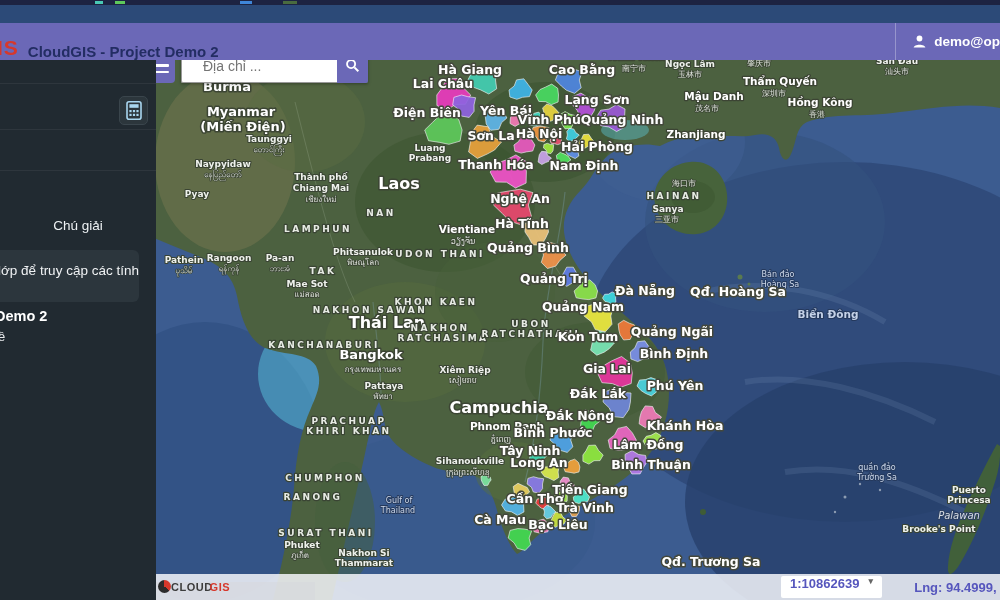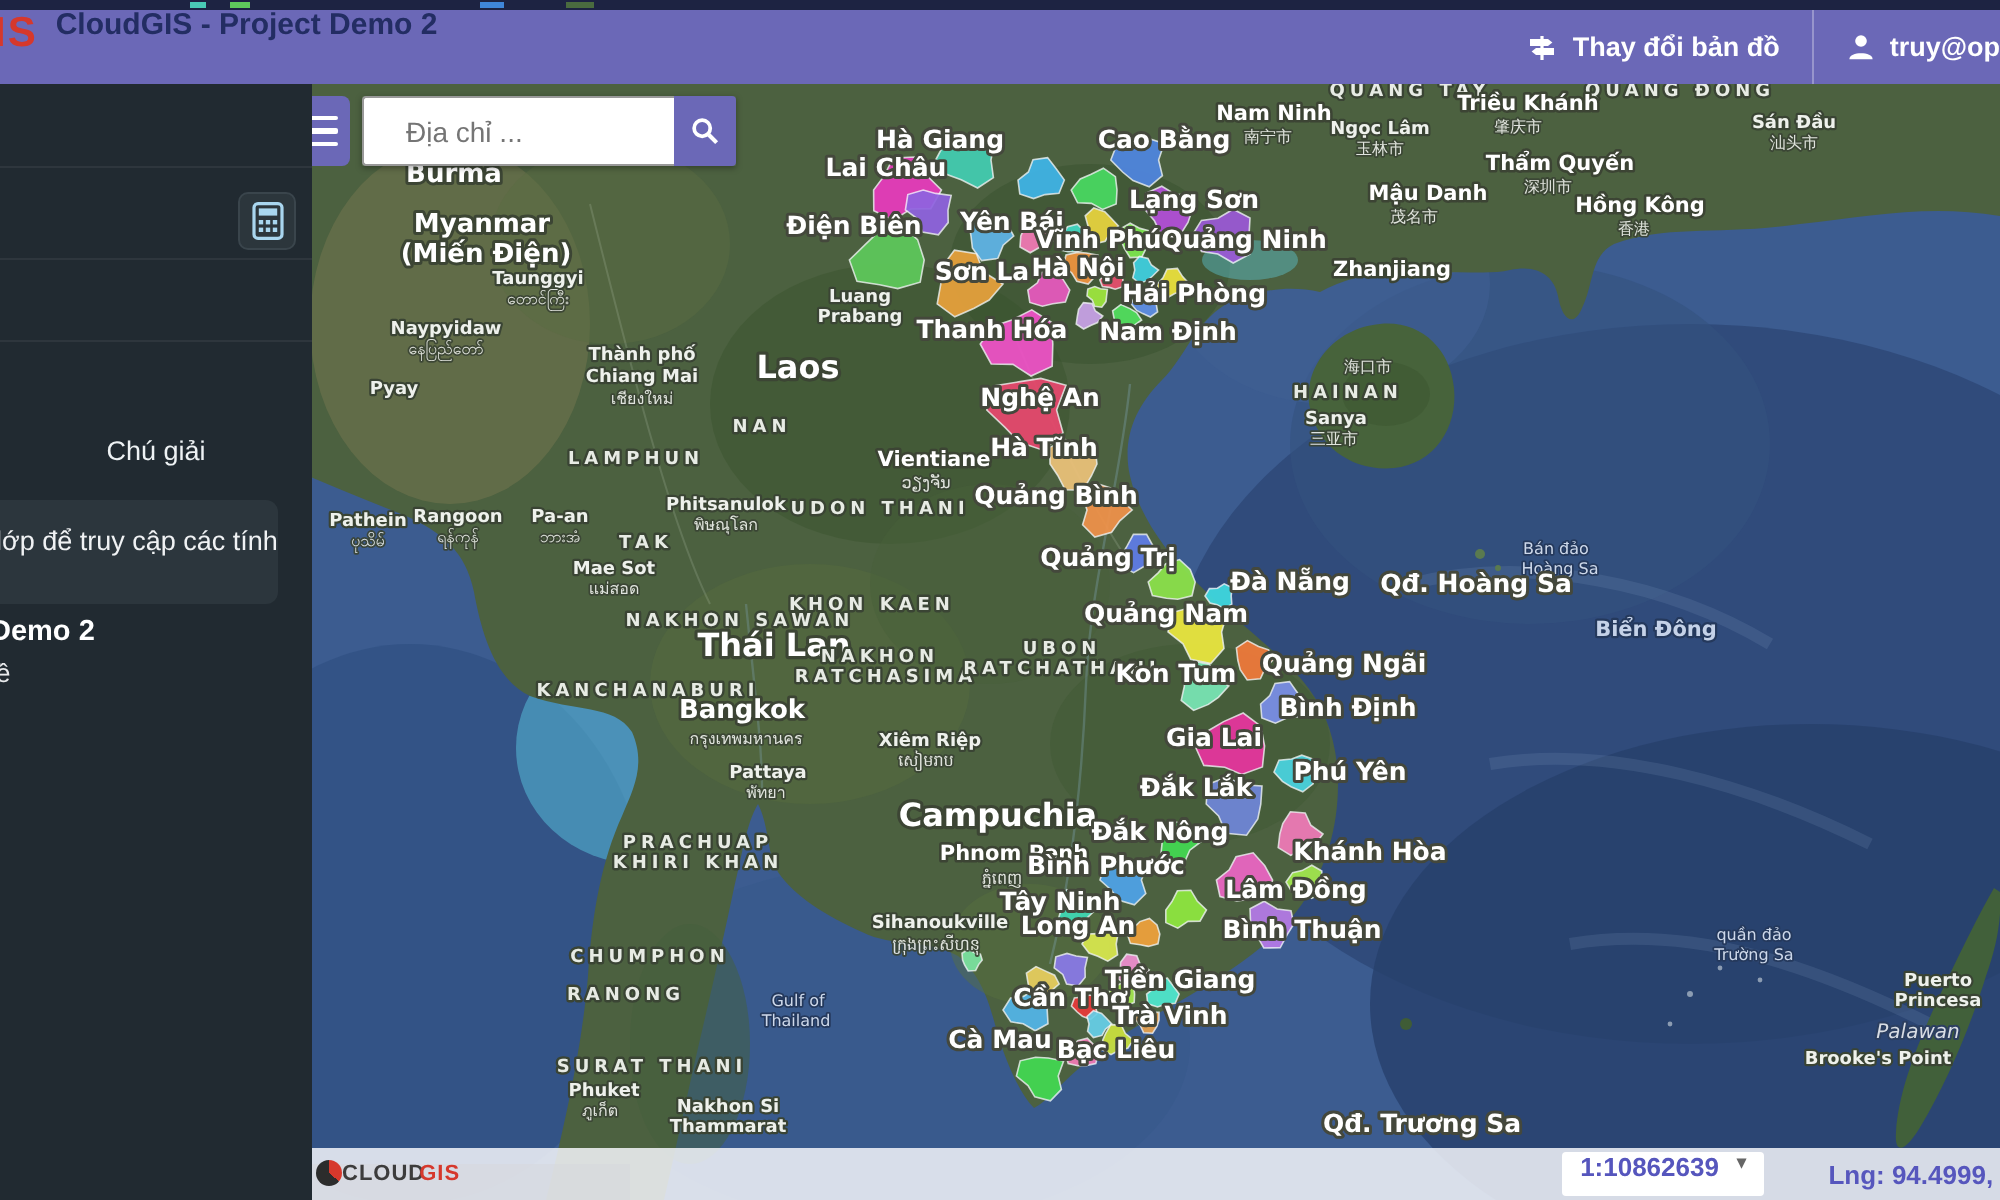--- a/index.html
+++ b/index.html
@@ -1,19 +1,19 @@
 <!DOCTYPE html>
 <html style="--header-bg: #6b68b7; --header-sub: #232d63; --sidebar-bg: #212a31; --accent: #6b68b7; --status-text: #5656bd; --logo-red: #d6382c;"><head>
 <meta charset="utf-8">
 <style>
   html,body{margin:0;padding:0;background:#10151c}
   .app{position:relative;width:1000px;height:600px;overflow:hidden;font-family:"Liberation Sans",sans-serif;background:#2c4a78}
   .top-strip{position:absolute;left:0;top:0;width:100%;height:5px;background:#1d2342;z-index:30}
   .frag{position:absolute;top:1px;height:3px}
-  .header{position:absolute;top:5px;left:0;width:100%;height:37px;background:var(--header-bg,#6b68b7);z-index:25;display:flex;align-items:flex-start;overflow:hidden}
+  .header{position:absolute;top:23px;left:0;width:100%;height:37px;background:var(--header-bg,#6b68b7);z-index:25;display:flex;align-items:flex-end;overflow:hidden}
   .logo-frag{color:var(--logo-red,#cc2a22);font-weight:bold;font-size:21px;margin-left:-3px;letter-spacing:1px}
   .title-block{margin-left:9px;line-height:1.08}
   .email{color:#fff;font-weight:bold;font-size:15.5px}
   .subtitle{color:var(--header-sub,#232d63);font-weight:bold;font-size:15px}
   .header-right{margin-left:auto;display:flex;align-items:center;height:100%}
   .hbtn{display:flex;align-items:center;gap:7px;color:#fff;font-weight:bold;font-size:13.5px;padding:0 16px;height:100%;cursor:pointer;white-space:nowrap}
   .hdr-divider{width:1px;height:100%;background:rgba(255,255,255,.3)}
   .acct{margin-right:-16px}
   .sidebar{position:absolute;left:0;top:42px;width:156px;bottom:0;background:var(--sidebar-bg,#212a31);z-index:20;color:#fff}
   .sb-line{position:absolute;left:0;width:100%;height:1px;background:rgba(255,255,255,.06)}
@@ -63,35 +63,27 @@
     <span class="frag" style="left:240px;width:12px;background:#3f86d9"></span>
     <span class="frag" style="left:283px;width:14px;background:#4a6b3f"></span>
   </div>
 
   <div class="header">
     <span class="logo-frag">IS</span>
     <div class="title-block">
       <div class="subtitle">CloudGIS - Project Demo 2</div>
     </div>
     <div class="header-right">
-      <div class="hbtn">
-        <svg width="16" height="16" viewBox="0 0 16 16">
-          <rect x="7.2" y="2" width="1.6" height="12" fill="#fff"></rect>
-          <polygon points="2,3.5 11,3.5 13.2,5.2 11,7 2,7" fill="#fff"></polygon>
-          <polygon points="14,8 5,8 2.8,9.7 5,11.5 14,11.5" fill="#fff"></polygon>
-        </svg>
-        <span>Thay đổi bản đồ</span>
-      </div>
       <div class="hdr-divider"></div>
       <div class="hbtn acct">
         <svg width="15" height="15" viewBox="0 0 16 16">
           <circle cx="8" cy="4.8" r="3.1" fill="#fff"></circle>
           <path d="M1.8,14.5 C1.8,10.3 14.2,10.3 14.2,14.5 Z" fill="#fff"></path>
         </svg>
-        <span>truy@op</span>
+        <span>demo@op</span>
       </div>
     </div>
   </div>
 
   <div class="sidebar">
     <div class="sb-line" style="top:41px"></div>
     <div class="sb-line" style="top:87px"></div>
     <div class="sb-line" style="top:128px"></div>
     <div class="calc-btn">
       <svg width="16" height="19" viewBox="0 0 16 19">

